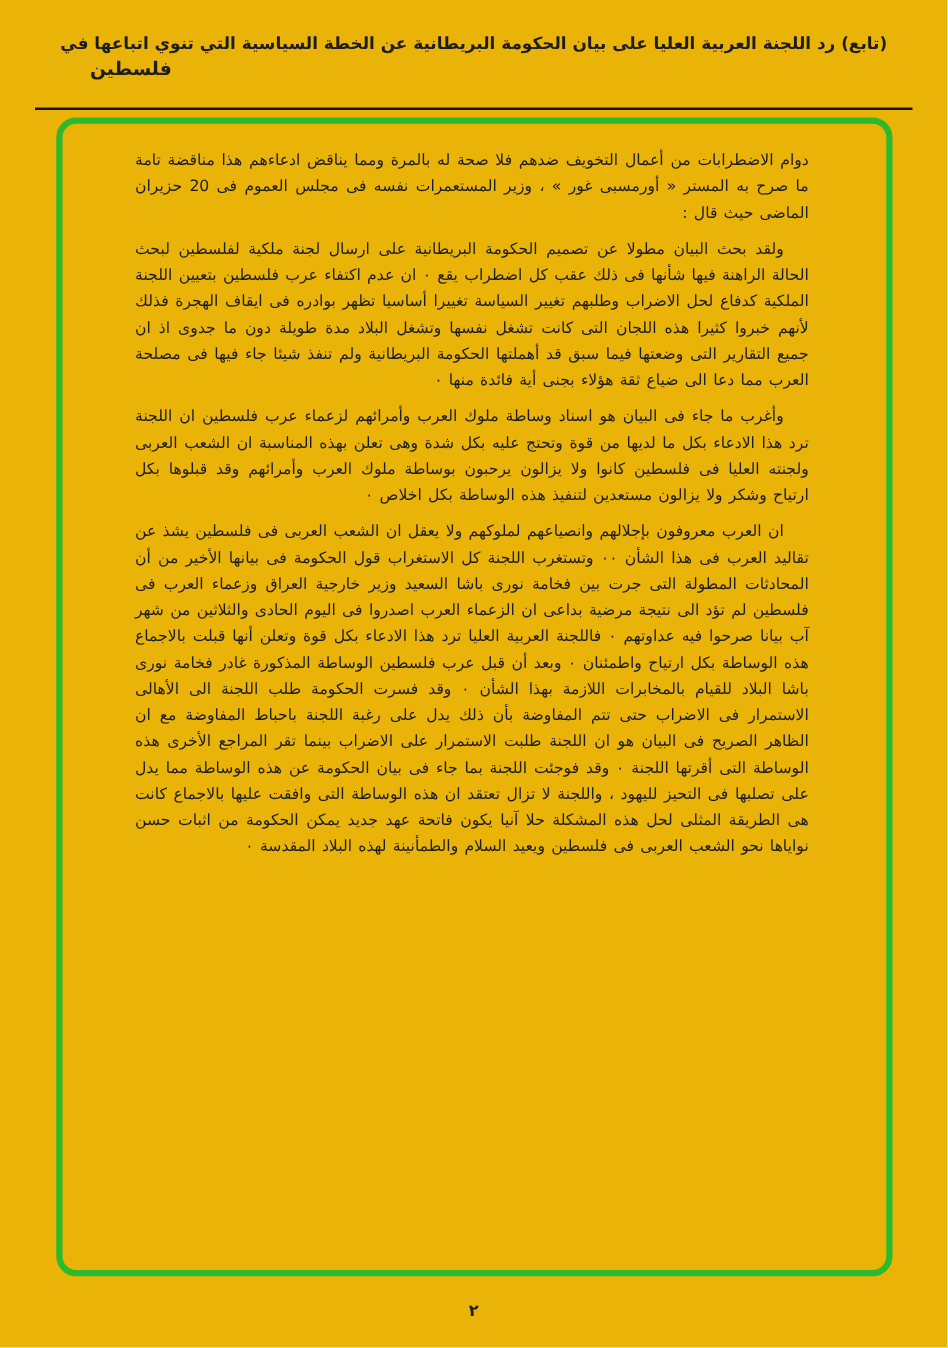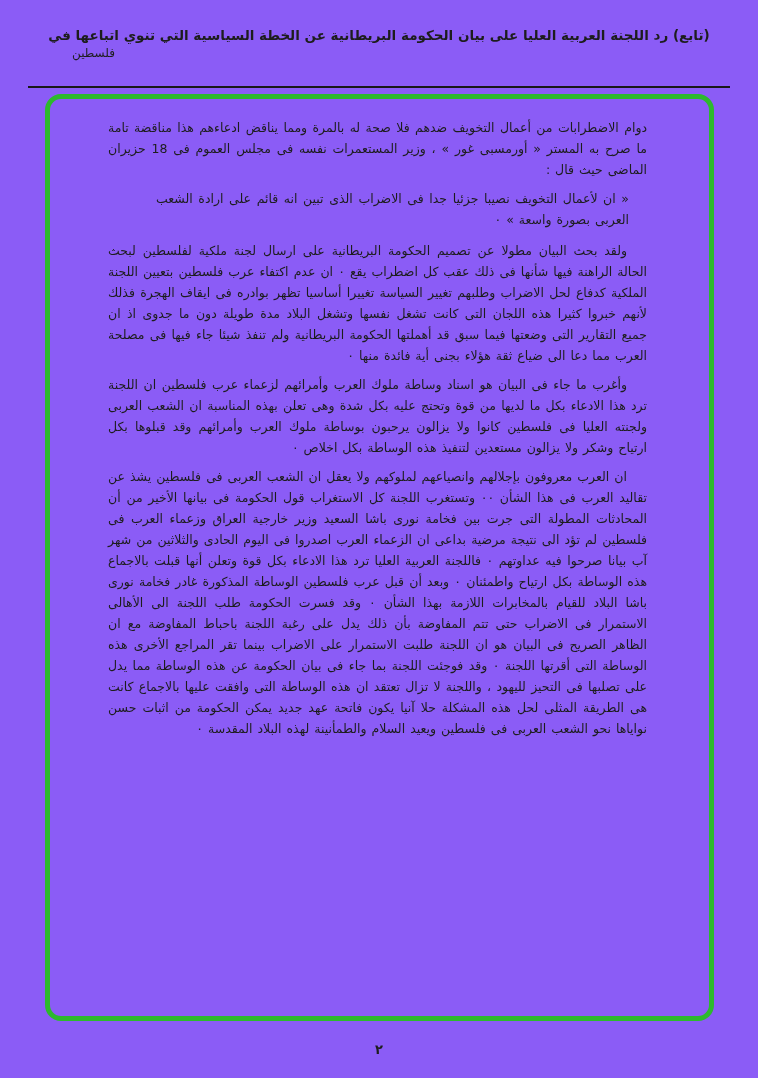--- a/index.html
+++ b/index.html
@@ -1,40 +1,40 @@
 <!DOCTYPE html>
 <html lang="ar" style="--border_green: #2db92d; --text: #1d1d1d; --page_bg: #fdfdfa;"><head>
 <meta charset="utf-8">
 <style>
   * { margin: 0; padding: 0; box-sizing: border-box; }
   html, body { background: #ffffff; }
   .page {
     position: relative;
     width: 758px;
     height: 1078px;
-    background: #8b5cf6;
+    background: #eab308;
     font-family: "DejaVu Sans", sans-serif;
     color: #1d1d1d;
     overflow: hidden;
   }
   .hdr1 {
     position: absolute;
     top: 27px; left: 0; width: 100%;
     text-align: center;
     direction: rtl;
     font-size: 13.5px;
     font-weight: bold;
     letter-spacing: 0.2px;
   }
   .hdr2 {
     position: absolute;
     top: 46px; left: 72px;
     direction: rtl;
-    font-size: 12px;
-    font-weight: normal;
+    font-size: 15px;
+    font-weight: bold;
   }
   .src {
     position: absolute;
     top: 66px; left: 0; width: 100%;
     text-align: center;
     direction: rtl;
     font-size: 9.5px;
     color: #2a2a2a;
   }
   .rule {
@@ -100,23 +100,22 @@
   <div class="hdr1">(تابع) رد اللجنة العربية العليا على بيان الحكومة البريطانية عن الخطة السياسية التي تنوي اتباعها في</div>
 
   <div class="hdr2">فلسطين</div>
 
 
   <div class="rule"></div>
 
   <div class="frame">
     <div class="content">
 
-      <p class="para">دوام الاضطرابات من أعمال التخويف ضدهم فلا صحة له بالمرة ومما يناقض ادعاءهم هذا مناقضة تامة ما صرح به المستر « أورمسبى غور » ، وزير المستعمرات نفسه فى مجلس العموم فى 18 حزيران الماضى حيث قال :</p>
+      <p class="para">دوام الاضطرابات من أعمال التخويف ضدهم فلا صحة له بالمرة ومما يناقض ادعاءهم هذا مناقضة تامة ما صرح به المستر « أورمسبى غور » ، وزير المستعمرات نفسه فى مجلس العموم فى 20 حزيران الماضى حيث قال :</p>
 
-      <p class="para quote">« ان لأعمال التخويف نصيبا جزئيا جدا فى الاضراب الذى تبين انه قائم على ارادة الشعب العربى بصورة واسعة » ٠</p>
 
       <p class="para indent">ولقد بحث البيان مطولا عن تصميم الحكومة البريطانية على ارسال لجنة ملكية لفلسطين لبحث الحالة الراهنة فيها شأنها فى ذلك عقب كل اضطراب يقع ٠ ان عدم اكتفاء عرب فلسطين بتعيين اللجنة الملكية كدفاع لحل الاضراب وطلبهم تغيير السياسة تغييرا أساسيا تظهر بوادره فى ايقاف الهجرة فذلك لأنهم خبروا كثيرا هذه اللجان التى كانت تشغل نفسها وتشغل البلاد مدة طويلة دون ما جدوى اذ ان جميع التقارير التى وضعتها فيما سبق قد أهملتها الحكومة البريطانية ولم تنفذ شيئا جاء فيها فى مصلحة العرب مما دعا الى ضياع ثقة هؤلاء بجنى أية فائدة منها ٠</p>
 
       <p class="para indent">وأغرب ما جاء فى البيان هو اسناد وساطة ملوك العرب وأمرائهم لزعماء عرب فلسطين ان اللجنة ترد هذا الادعاء بكل ما لديها من قوة وتحتج عليه بكل شدة وهى تعلن بهذه المناسبة ان الشعب العربى ولجنته العليا فى فلسطين كانوا ولا يزالون يرحبون بوساطة ملوك العرب وأمرائهم وقد قبلوها بكل ارتياح وشكر ولا يزالون مستعدين لتنفيذ هذه الوساطة بكل اخلاص ٠</p>
 
       <p class="para indent">ان العرب معروفون بإجلالهم وانصياعهم لملوكهم ولا يعقل ان الشعب العربى فى فلسطين يشذ عن تقاليد العرب فى هذا الشأن ٠٠ وتستغرب اللجنة كل الاستغراب قول الحكومة فى بيانها الأخير من أن المحادثات المطولة التى جرت بين فخامة نورى باشا السعيد وزير خارجية العراق وزعماء العرب فى فلسطين لم تؤد الى نتيجة مرضية بداعى ان الزعماء العرب اصدروا فى اليوم الحادى والثلاثين من شهر آب بيانا صرحوا فيه عداوتهم ٠ فاللجنة العربية العليا ترد هذا الادعاء بكل قوة وتعلن أنها قبلت بالاجماع هذه الوساطة بكل ارتياح واطمئنان ٠ وبعد أن قبل عرب فلسطين الوساطة المذكورة غادر فخامة نورى باشا البلاد للقيام بالمخابرات اللازمة بهذا الشأن ٠ وقد فسرت الحكومة طلب اللجنة الى الأهالى الاستمرار فى الاضراب حتى تتم المفاوضة بأن ذلك يدل على رغبة اللجنة باحباط المفاوضة مع ان الظاهر الصريح فى البيان هو ان اللجنة طلبت الاستمرار على الاضراب بينما تقر المراجع الأخرى هذه الوساطة التى أقرتها اللجنة ٠ وقد فوجئت اللجنة بما جاء فى بيان الحكومة عن هذه الوساطة مما يدل على تصلبها فى التحيز لليهود ، واللجنة لا تزال تعتقد ان هذه الوساطة التى وافقت عليها بالاجماع كانت هى الطريقة المثلى لحل هذه المشكلة حلا آنيا يكون فاتحة عهد جديد يمكن الحكومة من اثبات حسن نواياها نحو الشعب العربى فى فلسطين ويعيد السلام والطمأنينة لهذه البلاد المقدسة ٠</p>
 
       <div class="signature">
       </div>
 

